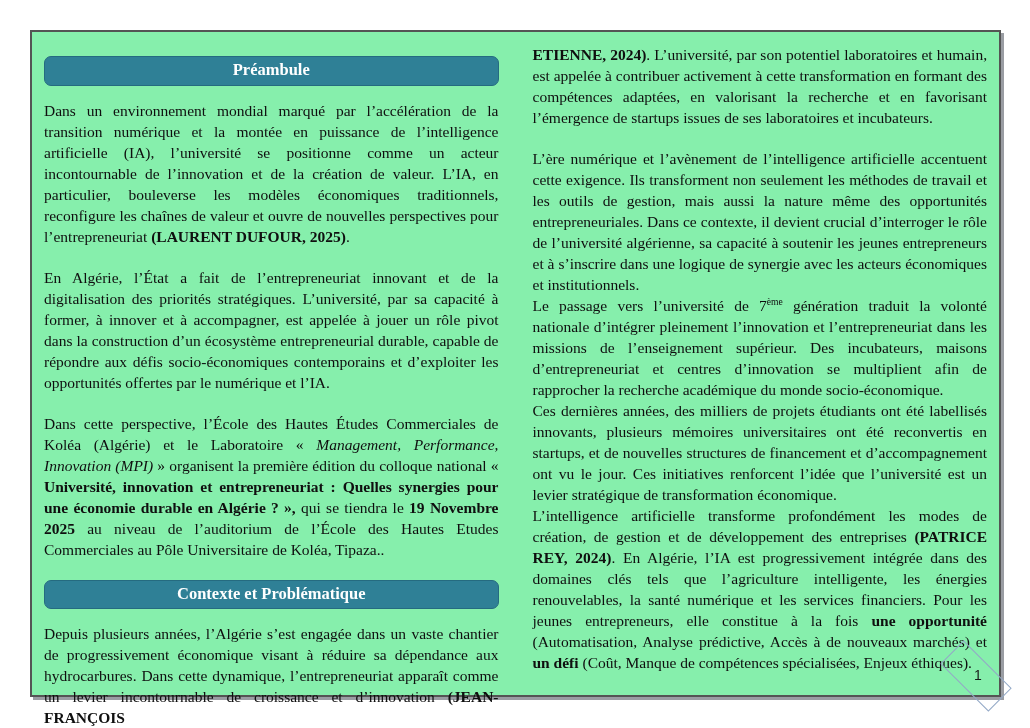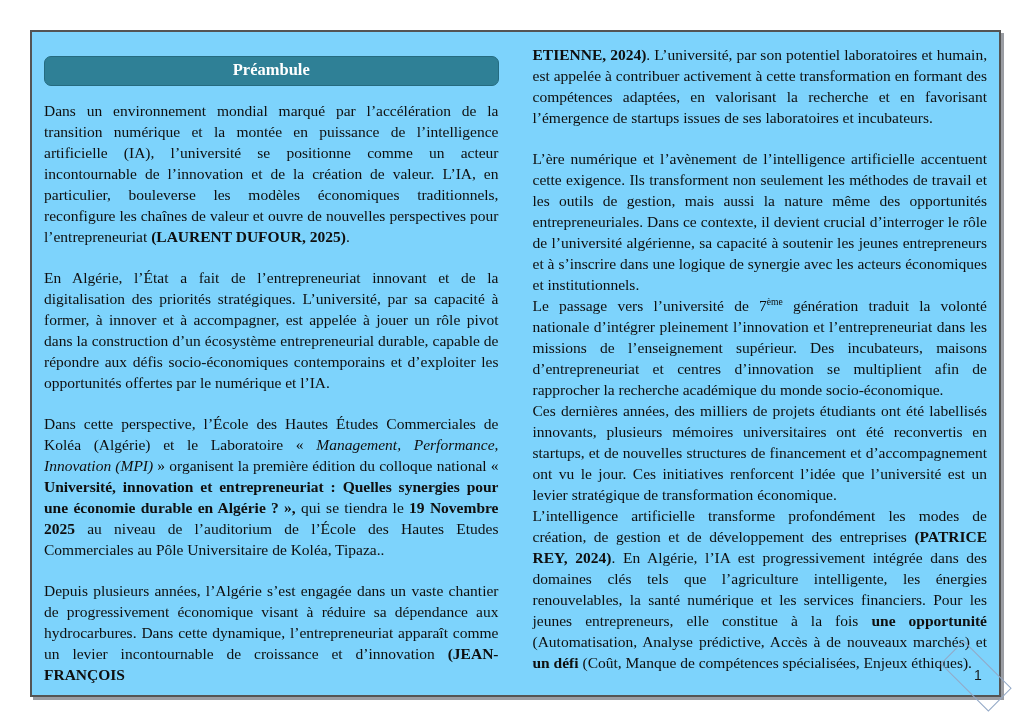--- a/index.html
+++ b/index.html
@@ -17,21 +17,21 @@
     height: 728px;
     background: #ffffff;
   }
   .page {
     position: absolute;
     left: 30px;
     top: 30px;
     width: 971px;
     height: 667px;
     box-sizing: border-box;
-    background: #7dd3fc;
+    background: #86efac;
     border: 2px solid var(--frame-border, #545454);
     box-shadow: 3px 3px 0 var(--frame-shadow, #9a9da3);
     padding: 12px 12px 0 12px;
   }
   .columns {
     display: flex;
     gap: 34px;
     height: 100%;
   }
   .col {
@@ -95,20 +95,21 @@
 <body>
 
 <div class="page-wrap">
   <div class="page">
     <div class="columns">
       <div class="col col-left">
           <div class="heading-banner">Préambule</div>
           <p class="para gap"><span>Dans un environnement mondial marqué par l’accélération de la transition numérique et la montée en puissance de l’intelligence artificielle (IA), l’université se positionne comme un acteur incontournable de l’innovation et de la création de valeur. L’IA, en particulier, bouleverse les modèles économiques traditionnels, reconfigure les chaînes de valeur et ouvre de nouvelles perspectives pour l’entrepreneuriat </span><span class="b">(LAURENT DUFOUR, 2025)</span><span>.</span></p>
           <p class="para gap"><span>En Algérie, l’État a fait de l’entrepreneuriat innovant et de la digitalisation des priorités stratégiques. L’université, par sa capacité à former, à innover et à accompagner, est appelée à jouer un rôle pivot dans la construction d’un écosystème entrepreneurial durable, capable de répondre aux défis socio-économiques contemporains et d’exploiter les opportunités offertes par le numérique et l’IA.</span></p>
           <p class="para gap"><span>Dans cette perspective, l’École des Hautes Études Commerciales de Koléa (Algérie) et le Laboratoire « </span><span class="i">Management, Performance, Innovation (MPI)</span><span> » organisent la première édition du colloque national « </span><span class="b">Université, innovation et entrepreneuriat : Quelles synergies pour une économie durable en Algérie ? »,</span><span> qui se tiendra le </span><span class="b">19 Novembre 2025</span><span> au niveau de l’auditorium de l’École des Hautes Etudes Commerciales au Pôle Universitaire de Koléa, Tipaza..</span></p>
+          <div class="heading-banner">Contexte et Problématique</div>
           <p class="para"><span>Depuis plusieurs années, l’Algérie s’est engagée dans un vaste chantier de progressivement économique visant à réduire sa dépendance aux hydrocarbures. Dans cette dynamique, l’entrepreneuriat apparaît comme un levier incontournable de croissance et d’innovation </span><span class="b">(JEAN-FRANÇOIS</span></p>
         </div>
       <div class="col col-right">
           <p class="para gap"><span class="b">ETIENNE, 2024)</span><span>. L’université, par son potentiel laboratoires et humain, est appelée à contribuer activement à cette transformation en formant des compétences adaptées, en valorisant la recherche et en favorisant l’émergence de startups issues de ses laboratoires et incubateurs.</span></p>
           <p class="para"><span>L’ère numérique et l’avènement de l’intelligence artificielle accentuent cette exigence. Ils transforment non seulement les méthodes de travail et les outils de gestion, mais aussi la nature même des opportunités entrepreneuriales. Dans ce contexte, il devient crucial d’interroger le rôle de l’université algérienne, sa capacité à soutenir les jeunes entrepreneurs et à s’inscrire dans une logique de synergie avec les acteurs économiques et institutionnels.</span></p>
           <p class="para"><span>Le passage vers l’université de 7</span><sup>ème</sup><span> génération traduit la volonté nationale d’intégrer pleinement l’innovation et l’entrepreneuriat dans les missions de l’enseignement supérieur. Des incubateurs, maisons d’entrepreneuriat et centres d’innovation se multiplient afin de rapprocher la recherche académique du monde socio-économique.</span></p>
           <p class="para"><span>Ces dernières années, des milliers de projets étudiants ont été labellisés innovants, plusieurs mémoires universitaires ont été reconvertis en startups, et de nouvelles structures de financement et d’accompagnement ont vu le jour. Ces initiatives renforcent l’idée que l’université est un levier stratégique de transformation économique.</span></p>
           <p class="para"><span>L’intelligence artificielle transforme profondément les modes de création, de gestion et de développement des entreprises </span><span class="b">(PATRICE REY, 2024)</span><span>. En Algérie, l’IA est progressivement intégrée dans des domaines clés tels que l’agriculture intelligente, les énergies renouvelables, la santé numérique et les services financiers. Pour les jeunes entrepreneurs, elle constitue à la fois </span><span class="b">une opportunité</span><span> (Automatisation, Analyse prédictive, Accès à de nouveaux marchés) et </span><span class="b">un défi</span><span> (Coût, Manque de compétences spécialisées, Enjeux éthiques).</span></p>
         </div>
     </div>

